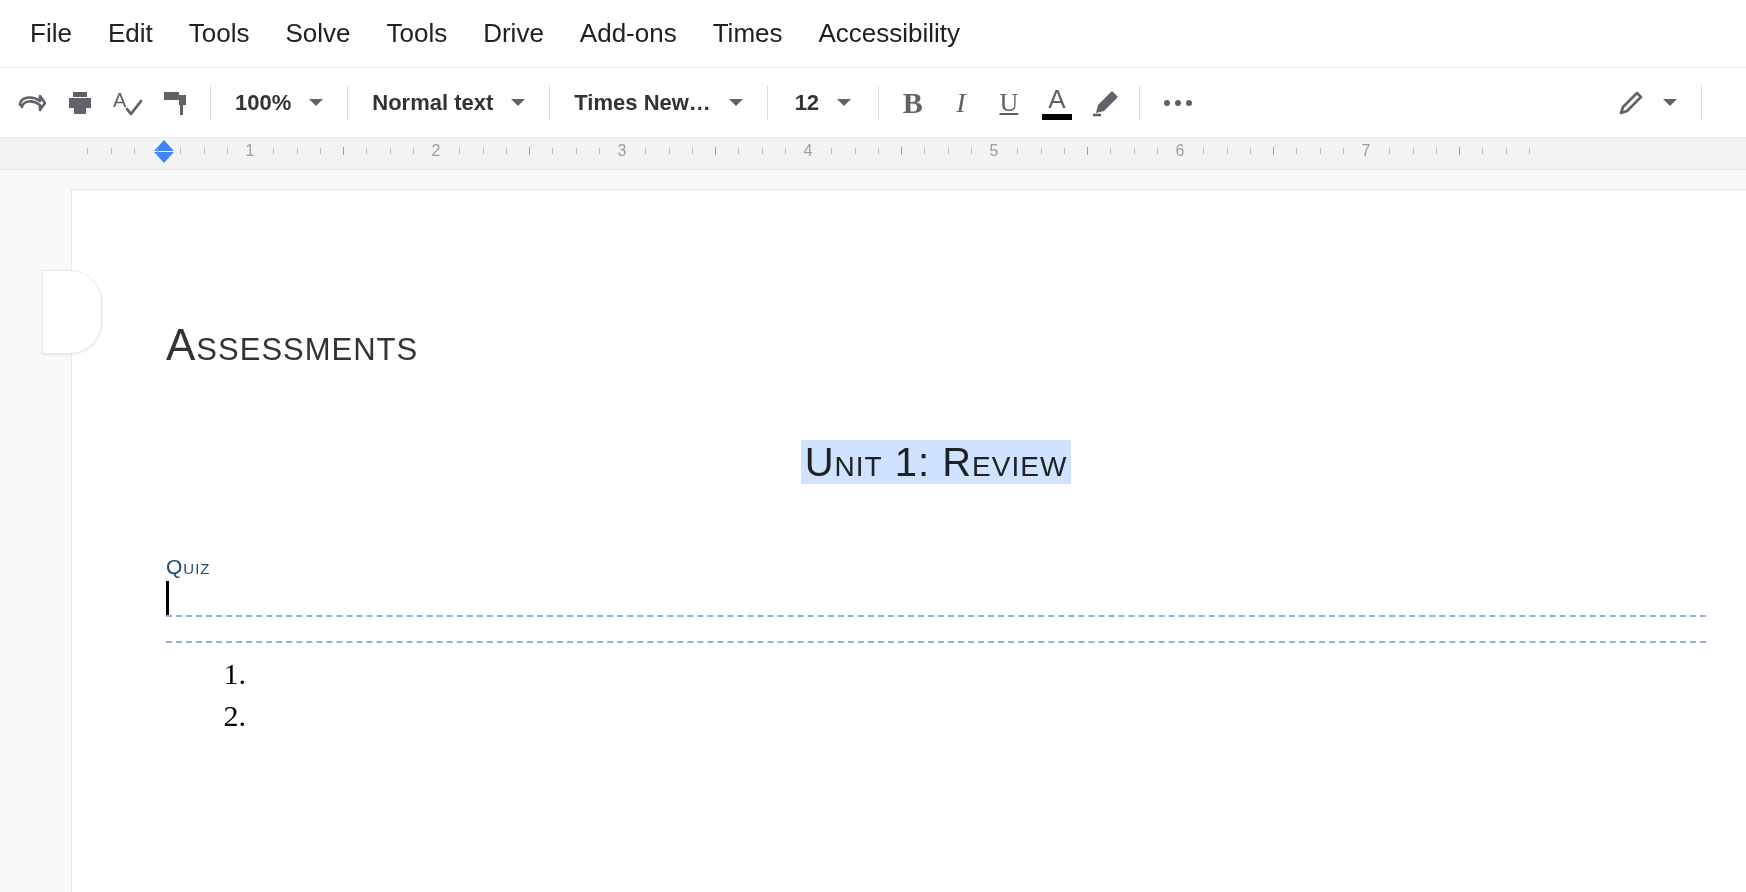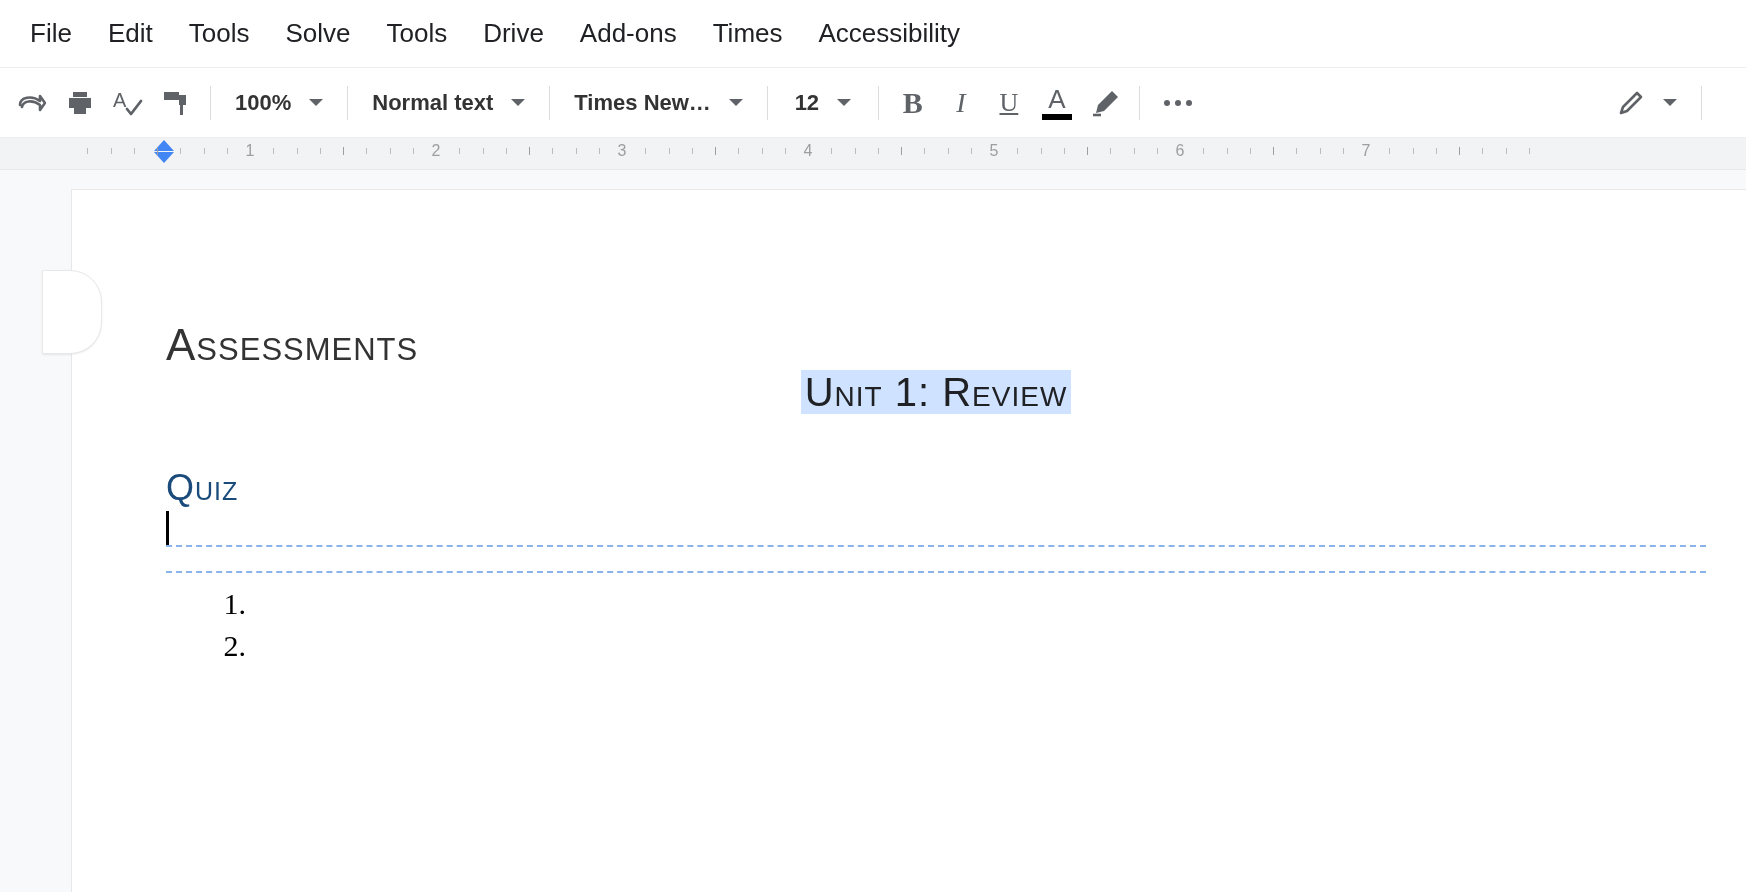--- a/index.html
+++ b/index.html
@@ -37,24 +37,24 @@
 .ruler-num{position:absolute;top:4px;font-size:16px;color:var(--ruler);transform:translateX(-50%)}
 .indent-marker{position:absolute;top:2px}
 .indent-marker .down{width:0;height:0;border-left:10px solid transparent;border-right:10px solid transparent;border-bottom:11px solid #4285f4}
 .indent-marker .up{width:0;height:0;border-left:10px solid transparent;border-right:10px solid transparent;border-top:11px solid #4285f4;margin-top:1px}
 
 
 .workspace{position:absolute;left:0;right:0;top:170px;bottom:0;background:#f8f9fa}
 .page{position:absolute;left:72px;top:20px;right:0;bottom:0;background:#fff;box-shadow:0 0 0 1px #e8e8e8}
 .outline-tab{position:absolute;left:-30px;top:80px;width:60px;height:84px;background:#fff;border:1px solid #e8e8e8;border-radius:0 32px 32px 0;box-shadow:0 1px 2px rgba(0,0,0,.08)}
 .page-content{position:absolute;left:94px;right:40px;top:130px}
-.doc-title{font-size:44px;font-variant:small-caps;letter-spacing:1px;color:#333;}
+.doc-title{font-size:44px;font-variant:small-caps;letter-spacing:1px;color:#333;margin-bottom:70px}
 .doc-subtitle{text-align:center;font-size:40px;font-variant:small-caps;letter-spacing:1px}
 .doc-subtitle span{background:#cfe2ff;padding:0 4px}
-.doc-h2{font-size:36px;font-variant:small-caps;letter-spacing:1px;color:var(--accent);margin-top:52px}
+.doc-h2{font-size:21px;font-variant:small-caps;letter-spacing:1px;color:var(--accent);margin-top:70px}
 .cursor-line{height:34px;border-bottom:2px dashed #8ab3ea;margin-top:4px;position:relative}
 .cursor-line .caret{position:absolute;left:0;top:-2px;width:2.5px;height:34px;background:#000}
 .dash2{border-top:2px dashed #8ab3ea;margin:24px 0 14px 0}
 .ol{list-style:none;padding:0;margin:0;font-family:"Times New Roman",serif;font-size:30px;color:#000}
 .ol li{display:flex;gap:20px;margin:8px 0 8px 48px}
 .ol .num{min-width:32px;text-align:right}
 .math{font-style:italic}
 .sup{font-size:.6em;vertical-align:super;position:relative;top:.08em}
 .sqrt{display:inline-flex;align-items:flex-start}
 .sqrt .rad{font-style:normal}

